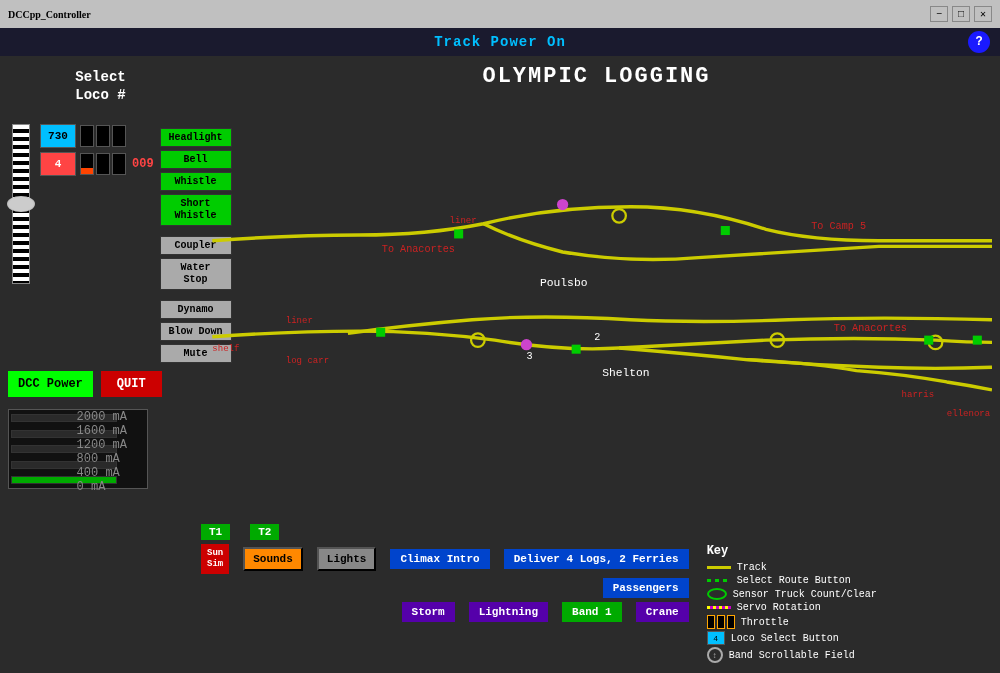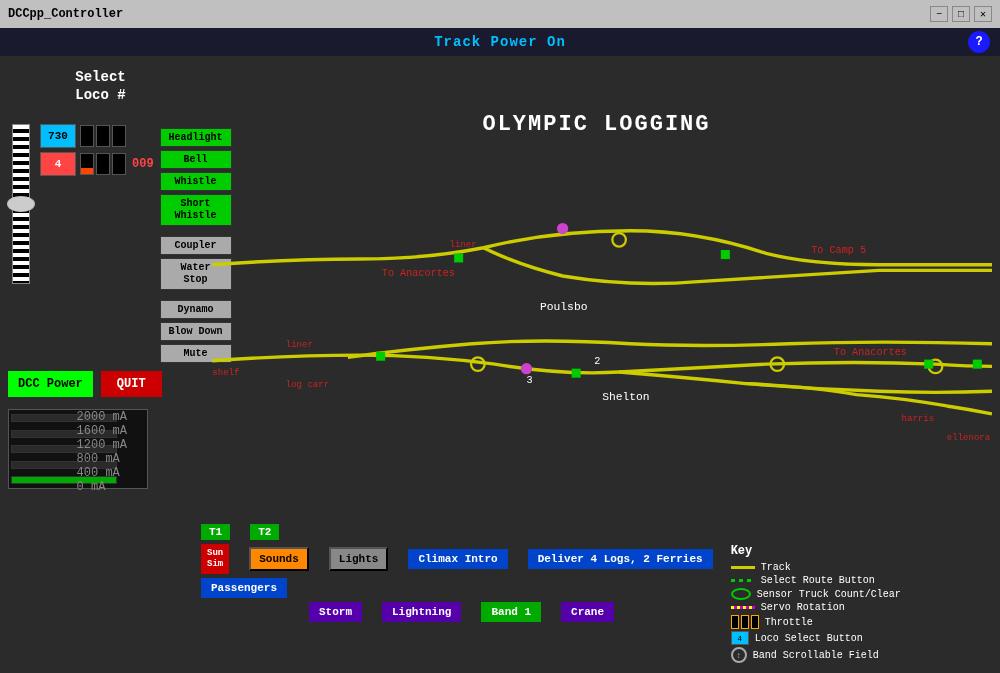--- a/index.html
+++ b/index.html
@@ -15,23 +15,24 @@
     .title-bar {
       background: #c0c0c0;
       height: 28px;
       display: flex;
       align-items: center;
       justify-content: space-between;
       padding: 0 8px;
       position: relative;
     }
     .title-bar-left {
-      font-size: 12px;
+      font-size: 10px;
       color: #000;
       font-weight: bold;
+      font-family: Liberation Serif, serif;
     }
     .title-bar-controls {
       display: flex;
       gap: 4px;
     }
     .tb-btn {
       width: 18px;
       height: 16px;
       background: #c0c0c0;
       border: 1px solid #888;
@@ -261,21 +262,20 @@
       display: flex;
       flex-direction: column;
     }
     .track-title {
       color: white;
       font-size: 22px;
       font-weight: bold;
       text-align: center;
       margin-bottom: 8px;
       letter-spacing: 2px;
-      margin-top: 48px;
     }
     .track-diagram {
       flex: 1;
       position: relative;
       min-height: 200px;
     }
     .track-diagram svg {
       width: 100%;
       height: 100%;
     }
@@ -293,24 +293,25 @@
       color: white;
       font-size: 11px;
       font-weight: bold;
       padding: 2px 8px;
       cursor: pointer;
       border: none;
       font-family: 'Courier New', monospace;
     }
     .route-row {
       display: flex;
-      gap: 20px;
+      gap: 14px;
       margin-bottom: 4px;
       flex-wrap: wrap;
       align-items: center;
+      justify-content: flex-end;
     }
     .route-btn {
       padding: 4px 10px;
       font-size: 11px;
       font-weight: bold;
       cursor: pointer;
       border: none;
       font-family: 'Courier New', monospace;
       color: white;
     }

